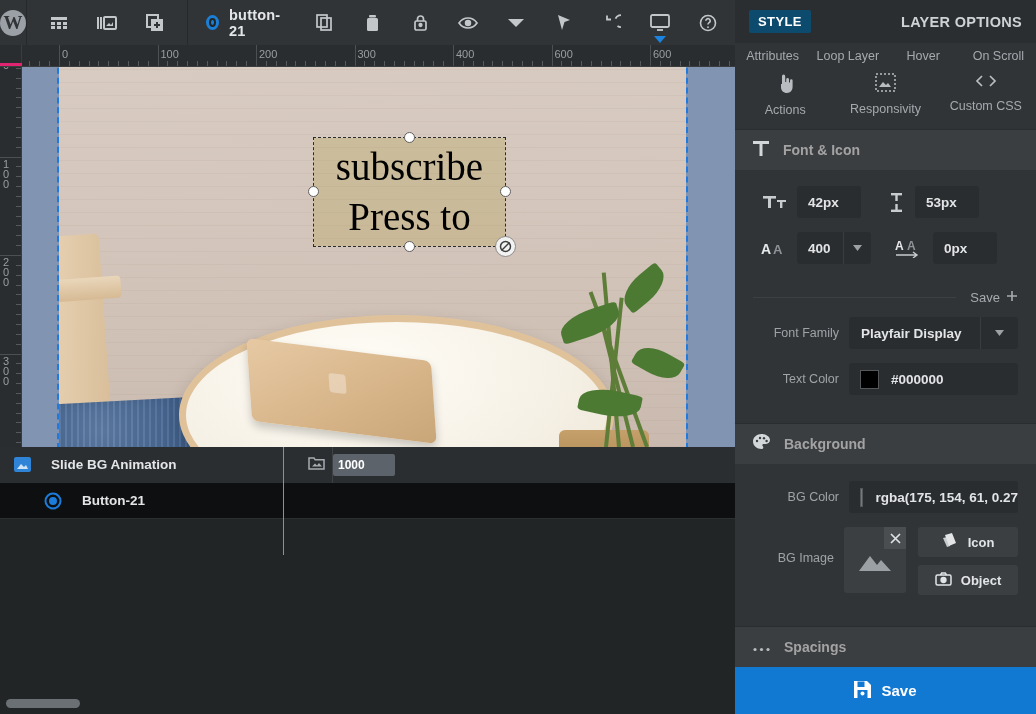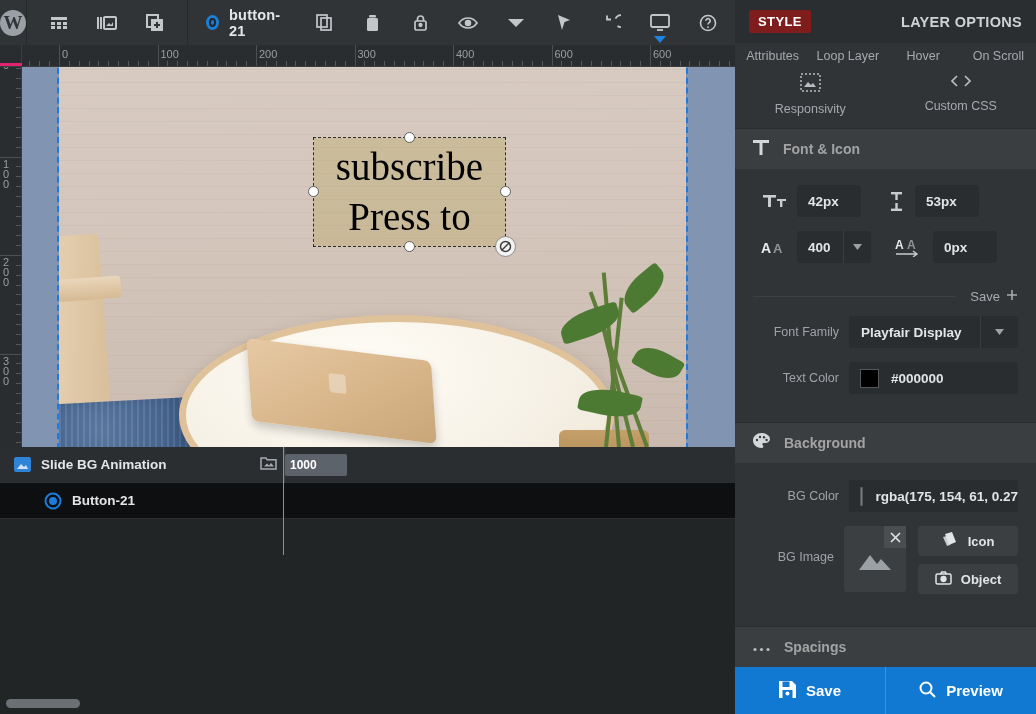--- a/index.html
+++ b/index.html
@@ -119,40 +119,40 @@
               padding-left:2px; margin-left:4px;}
   .tl-scale { position:absolute; left:330px; top:0; right:30px; height:36px; overflow:hidden;}
   .tl-scale .s-maj { position:absolute; top:6px; width:1px; height:30px; background:#55585b;}
   .tl-scale .s-min { position:absolute; top:26px; width:1px; height:6px; background:#494c4f;}
   .tl-scale .s-num { position:absolute; top:5px; font-size:11px; color:#9a9ea1; padding-left:4px;}
   .tl-close { position:absolute; right:6px; top:7px; width:22px; height:22px; cursor:pointer;}
   .tl-row { position:relative; height:36px; display:flex; align-items:center;
             border-bottom:1px solid #2c2f31;}
   .tl-row.r1 { background:#2b2e30;}
   .tl-row.r2 { background:#0e0f10;}
-  .tl-row .rname { display:flex; align-items:center; gap:10px; padding-left:14px; width:284px;}
+  .tl-row .rname { display:flex; align-items:center; gap:20px; padding-left:14px; width:332px;}
   .tl-row.r2 .rname { padding-left:44px; }
   .tl-row .rname span { font-size:13.5px; font-weight:bold; color:#e3e5e7;}
   .tl-track { position:relative; flex:1; height:36px; border-left:1px solid #3e4244;}
   .clip { position:absolute; left:0; top:7px; height:22px; background:#5d636a; border-radius:2px;
           color:#fff; font-size:12px; font-weight:bold; display:flex; align-items:center;
           padding-left:5px; width:62px;}
   .folder-ic { position:absolute; left:-25px; top:9px;}
   .wait { position:absolute; right:4px; top:9px; background:#7d8287; color:#15171a;
           border:1px solid #b6bbc0; font-size:11px; font-weight:bold; padding:1px 3px;
           letter-spacing:.3px;}
   .playhead { position:absolute; left:283px; top:0; width:1px; height:108px; background:#8d9196; z-index:5;}
   .hscroll { position:absolute; left:6px; bottom:6px; width:74px; height:9px; border-radius:5px;
              background:#6b7075; cursor:pointer;}
 
   
   .panel { position:absolute; left:735px; top:0; width:301px; height:714px; background:#313437; }
   .p-head { height:43px; background:#2b2e30; display:flex; align-items:center;
             justify-content:space-between; padding:0 14px;}
-  .style-tag { background:#7f1d1d; color:#fff; font-size:13px; font-weight:bold;
+  .style-tag { background:#0c4a6e; color:#fff; font-size:13px; font-weight:bold;
                padding:4px 9px; border-radius:2px; letter-spacing:.4px;}
   .p-head .lo { font-size:14.5px; font-weight:bold; color:#cfd2d5; letter-spacing:.3px;}
   .p-tabs { display:flex; background:#313437; }
   .p-tab { flex:1; text-align:center; font-size:12.5px; color:#a5a9ad; padding:6px 0 10px;
            cursor:pointer;}
   .p-tabs2 { display:flex; background:#313437; padding-bottom:12px;}
   .p-tab2 { flex:1; display:flex; flex-direction:column; align-items:center; gap:7px;
             font-size:12.5px; color:#a5a9ad; cursor:pointer;}
   .sec-head { height:41px; background:#3a3e41; display:flex; align-items:center; gap:14px;
               padding:0 18px; border-top:1px solid #2a2d2f;}
@@ -628,20 +628,28 @@
     <div class="p-tabs">
       <div class="p-tab">Attributes</div>
       <div class="p-tab">Loop Layer</div>
       <div class="p-tab">Hover</div>
       <div class="p-tab">On Scroll</div>
     </div>
 
     <div class="p-tabs2">
       <div class="p-tab2">
         <span>
+          <svg width="17" height="20" viewBox="0 0 17 20" fill="#b9bdc1">
+              <path d="M5 11V3.2a1.6 1.6 0 013.2 0V9h1V6.5a1.4 1.4 0 012.8 0V9.5h1V7.6a1.3 1.3 0 012.6 0v6.2c0 3.4-2.3 6.2-5.6 6.2C6.5 20 4 17.6 4 14.2V11z"></path>
+            </svg>
+        </span>
+        <span>Actions</span>
+      </div>
+      <div class="p-tab2">
+        <span>
           <svg width="21" height="19" viewBox="0 0 21 19" fill="none" stroke="#b9bdc1" stroke-width="1.5" stroke-dasharray="2 2">
               <rect x="1" y="1" width="19" height="17"></rect>
               <path d="M4 14l4-5 3 3 2-2 3 4z" fill="#b9bdc1" stroke="none"></path>
             </svg>
         </span>
         <span>Responsivity</span>
       </div>
       <div class="p-tab2">
         <span>
           <svg width="24" height="16" viewBox="0 0 24 16" fill="none" stroke="#b9bdc1" stroke-width="1.7">
@@ -812,24 +820,15 @@
         <span>
           <svg width="17" height="17" viewBox="0 0 17 17" fill="#fff">
               <path d="M0 0h13l4 4v13H0z"></path>
               <rect x="3.5" y="0.5" width="7" height="5.5" fill="#1279d3"></rect>
               <rect x="3.5" y="9" width="10" height="8" fill="#1279d3"></rect>
               <circle cx="8.5" cy="12.5" r="2" fill="#fff"></circle>
             </svg>
         </span>
         <span>Save</span>
       </div>
-      <div class="fbtn">
-        <span>
-          <svg width="17" height="17" viewBox="0 0 17 17" fill="none" stroke="#fff" stroke-width="2">
-              <circle cx="7" cy="7" r="5.5"></circle>
-              <path d="M11 11l5 5"></path>
-            </svg>
-        </span>
-        <span>Preview</span>
-      </div>
     </div>
   </div>
 </div>
 
 </body></html>

